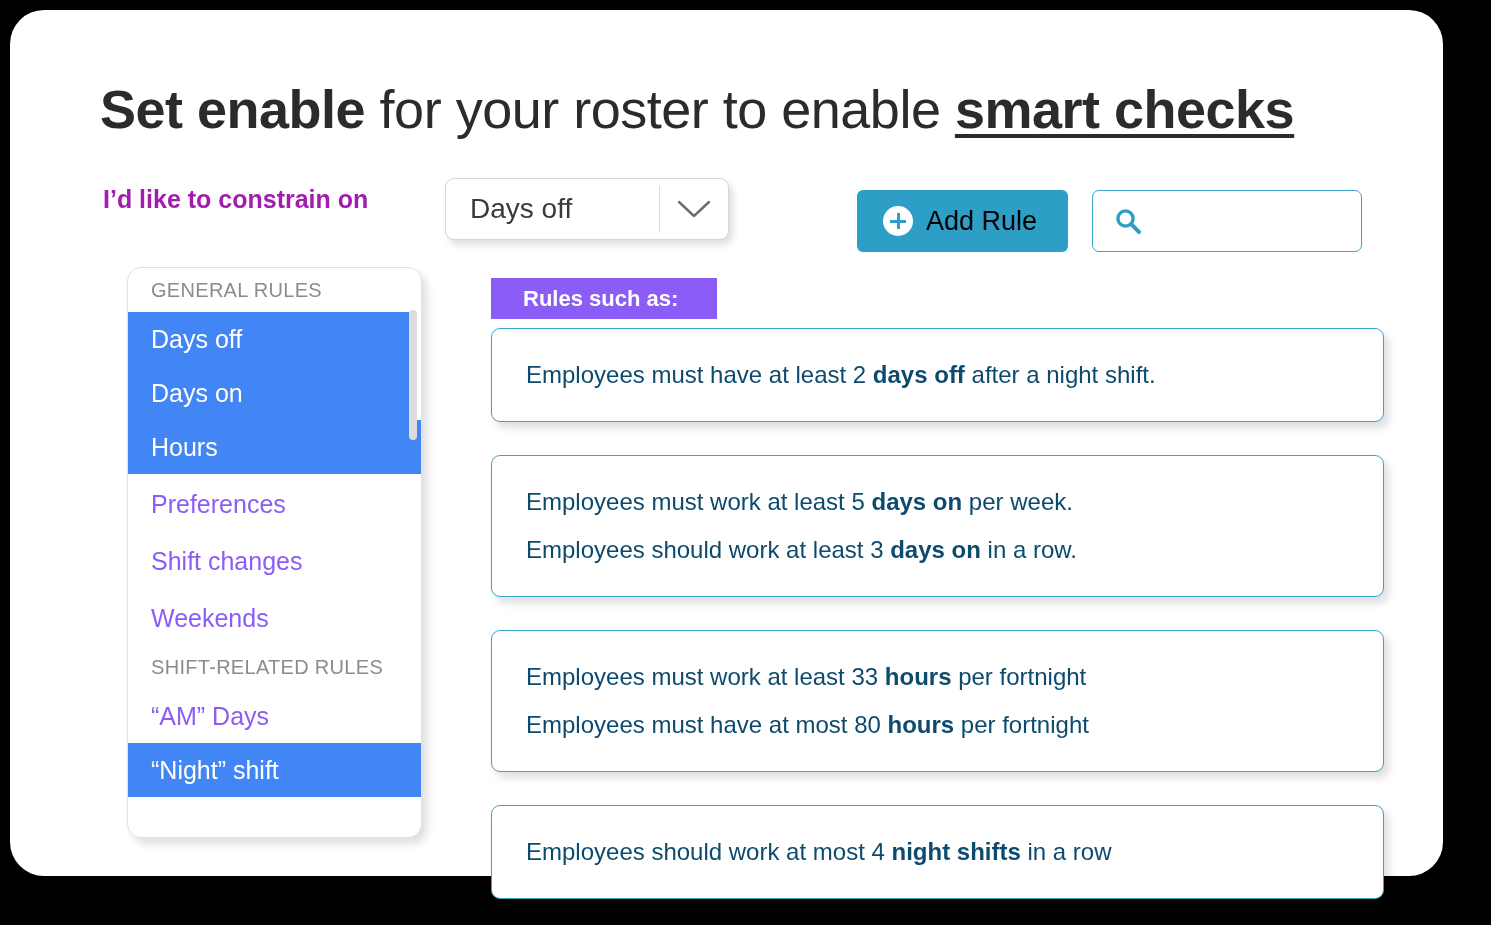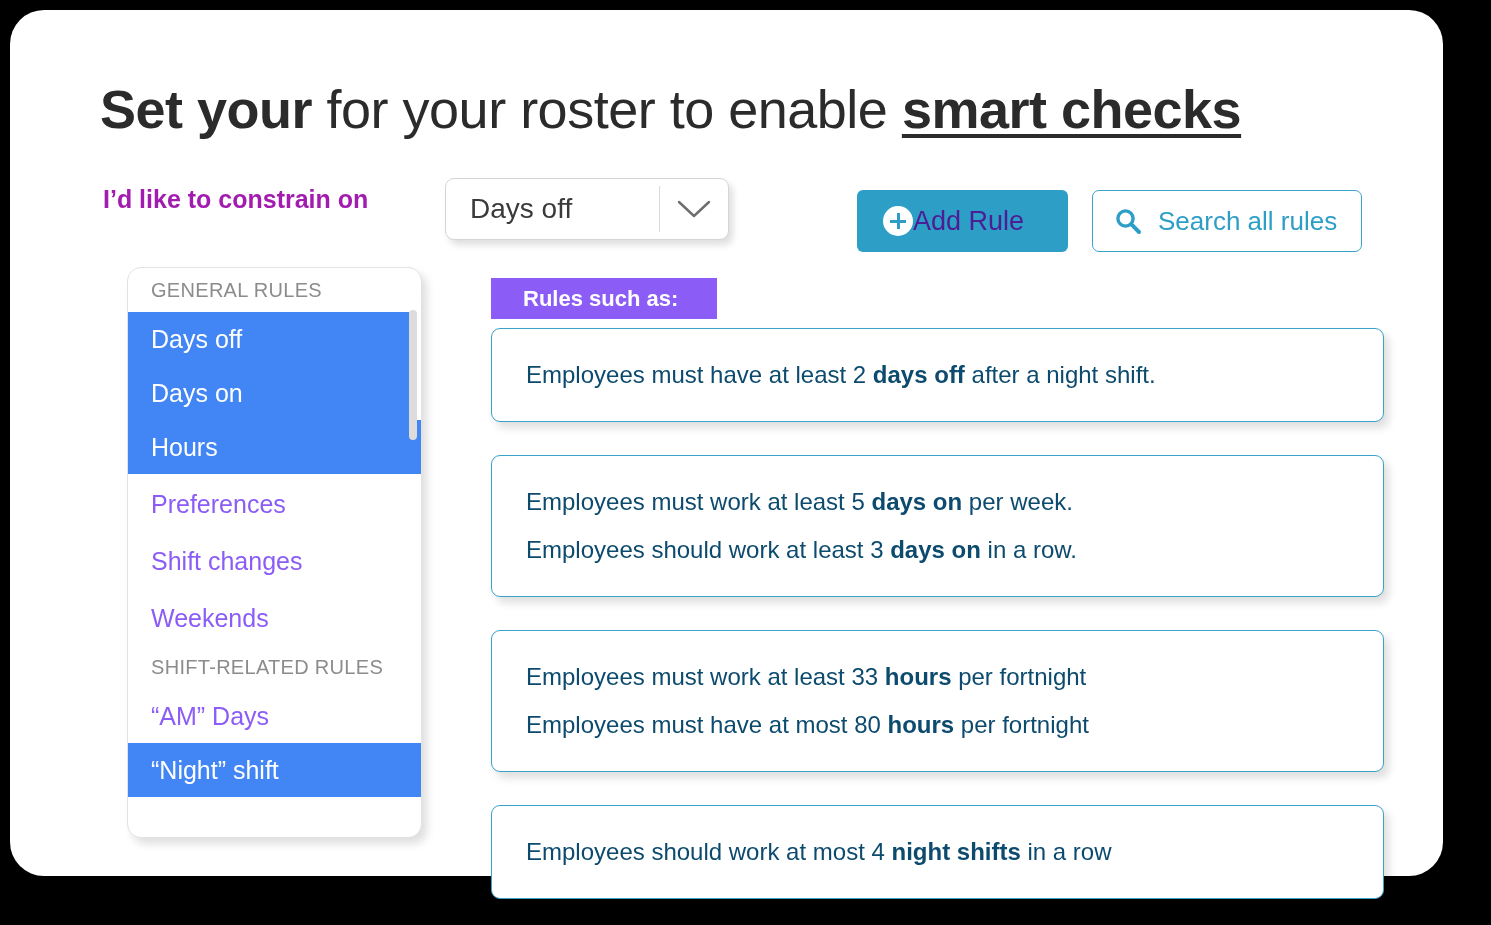--- a/index.html
+++ b/index.html
@@ -85,22 +85,23 @@
     position: relative;
     background: #ffffff;
     border-radius: 50%;
   }
   #plus-icon::before, #plus-icon::after {
     content: ""; position: absolute; background: #2d9ec6;
   }
   #plus-icon::before { left: 7px; top: 13.5px; width: 16px; height: 3.5px; }
   #plus-icon::after  { top: 7px; left: 13.5px; height: 16px; width: 3.5px; }
   #add-rule-label {
+    margin-left: 13px;
     font-size: 27px;
-    color: #4c1d95;
+    color: #000000;
     white-space: nowrap;
     font-family: "Liberation Sans", sans-serif;
   }
 
   #search-all-rules-button {
     position: absolute;
     left: 1082px; top: 180px;
     width: 270px; height: 62px;
     background: #ffffff;
     border: 1.5px solid #3aa3cb;
@@ -202,21 +203,21 @@
     white-space: nowrap;
   }
   .rule-line b { font-weight: bold; }
 </style>
 </head>
 <body>
 
 <div id="app-card">
 
   <div id="page-title">
-    <span class="b">Set your</span><span> for your roster to enable </span><span class="u">smart checks</span>
+    <span class="b">Set enable</span><span> for your roster to enable </span><span class="u">smart checks</span>
   </div>
 
   <div id="constrain-label">I’d like to constrain on</div>
 
   <div id="category-dropdown">
     <div id="dropdown-value">Days off</div>
     <div id="dropdown-divider"></div>
     <div id="dropdown-chevron">
       <svg width="34" height="20" viewBox="0 0 34 20" aria-hidden="true">
         <path d="M2 3 L17 17 L32 3" fill="none" stroke="#6e6e6e" stroke-width="2.4" stroke-linecap="round" stroke-linejoin="round"></path>
@@ -229,21 +230,20 @@
     <span id="add-rule-label">Add Rule</span>
   </button>
 
   <button id="search-all-rules-button">
     <span id="search-icon">
       <svg width="28" height="28" viewBox="0 0 28 28" aria-hidden="true">
         <circle cx="11.5" cy="11.5" r="7.6" fill="none" stroke="#2d9ec6" stroke-width="3.4"></circle>
         <line x1="17.2" y1="17.2" x2="25" y2="25" stroke="#2d9ec6" stroke-width="4" stroke-linecap="round"></line>
       </svg>
     </span>
-    <span id="search-all-rules-label">Search all rules</span>
   </button>
 
   <div id="rule-category-panel">
     <div id="rule-category-list">
         <div class="list-group-header">GENERAL RULES</div>
         <div class="list-item selected clipped">
           <span>Days off</span>
         </div>
         <div class="list-item selected clipped">
           <span>Days on</span>

